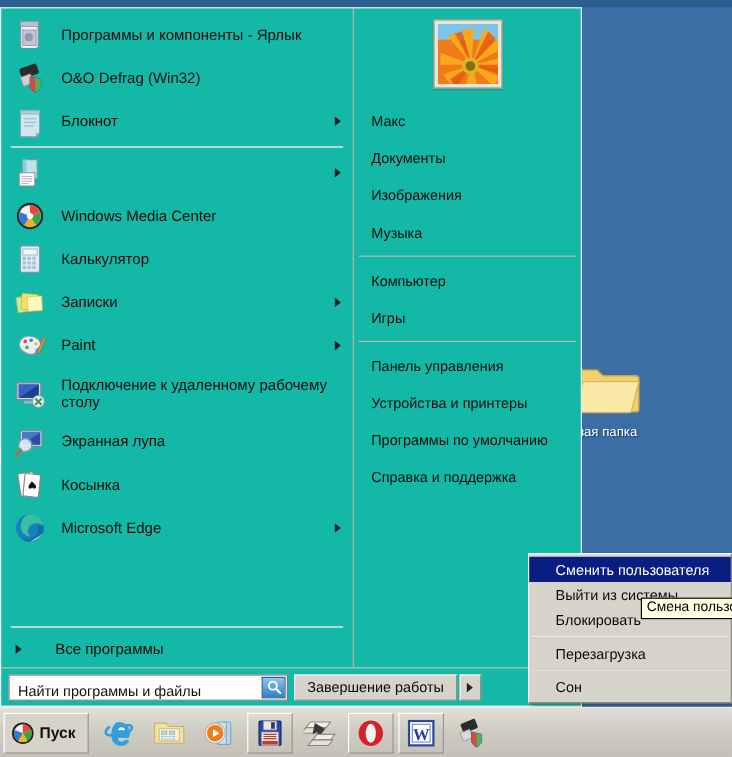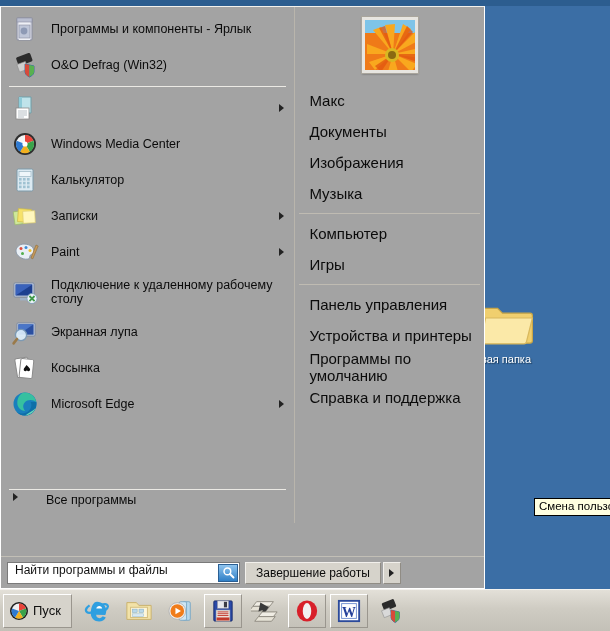--- a/index.html
+++ b/index.html
@@ -24,26 +24,25 @@
   #desk-folder .flabel {
     color: #ffffff; font-size: 11px;
     text-shadow: 1px 1px 1px #1b3c5c;
     margin-top: 1px; white-space: nowrap;
   }
   
   #startmenu {
     position: absolute;
     left: 0px; top: 6px;
     width: 485px; height: 583px;
-    background: #a3a3a3;
+    background: #14b8a6;
     border: 1px solid #ffffff;
     border-top: 1px solid #f3f1ec;
     display: flex;
     flex-direction: column;
-    gap: 33px;
   }
   #sm-body { display: flex; flex: 1; min-height: 0; }
   
   #sm-left {
     width: 295px;
     border-right: 1px solid #b9b5ac;
     display: flex; flex-direction: column;
     padding-top: 4px;
   }
   #sm-progs { flex: 1; }
@@ -69,21 +68,21 @@
     border-left: 5px solid #222;
     border-top: 4px solid transparent;
     border-bottom: 4px solid transparent;
   }
   .sep {
     height: 1px; background: #bfbbb2;
     margin: 3px 8px 3px 8px;
     border-bottom: 1px solid #ebe9e4;
   }
   #allprogs {
-    display: flex; 
+    display: flex; align-items: center;
     height: 30px; padding-left: 12px;
   }
   #allprogs .arr2 {
     width: 0; height: 0;
     border-left: 5px solid #222;
     border-top: 4px solid transparent;
     border-bottom: 4px solid transparent;
     margin-right: 28px;
   }
   #allprogs .lbl { font-size: 12.5px; color: #0b0b0b; }
@@ -99,34 +98,34 @@
     border: 3px solid #e7e5e0;
     outline: 1px solid #a9a59c;
     box-shadow: 0 1px 2px rgba(0,0,0,.4);
     background: #ff8c1a;
     position: relative; overflow: hidden;
   }
   .ri {
     height: 31px; display: flex; align-items: center;
     padding-left: 14px; cursor: default;
   }
-  .ri .lbl { font-size: 15px; color: #0b0b0b; }
+  .ri .lbl { font-size: 12px; color: #0b0b0b; }
   .rsep { height: 1px; background: #bfbbb2; margin: 4px 4px 4px 4px; }
   
   #sm-bottom {
     height: 32px; flex: 0 0 32px;
     display: flex; align-items: center;
     border-top: 1px solid #c2bfb6;
     padding: 0 6px;
   }
   #searchbox {
     width: 233px; height: 22px;
     background: #ffffff;
     border: 1px solid #7a7a7a;
-    display: flex; align-items: flex-start;
+    display: flex; align-items: flex-end;
     position: relative;
   }
   #searchbox .ph {
     font-size: 12px; color: #111; padding-left: 7px;
   }
   #search-btn {
     position: absolute; right: 1px; top: 1px;
     width: 20px; height: 18px;
     background: linear-gradient(#8fc4ee,#2f7fc6);
     border: 1px solid #2a5f94;
@@ -197,21 +196,21 @@
   }
   #start-button {
     display: flex; align-items: center;
     height: 34px; padding: 0 10px 0 5px;
     border: 1px solid #ffffff;
     border-right-color: #9a968e; border-bottom-color: #9a968e;
     background: #d6d3cb;
     margin-right: 6px;
   }
   #start-button .stxt {
-    font-size: 13px; font-weight: normal; color: #101010;
+    font-size: 13px; font-weight: bold; color: #101010;
     margin-left: 4px;
   }
   .tb-item {
     width: 38px; height: 34px;
     display: flex; align-items: center; justify-content: center;
     margin-right: 4px;
   }
   .tb-item.framed {
     border: 1px solid #ffffff;
     border-right-color: #9a968e; border-bottom-color: #9a968e;
@@ -261,20 +260,36 @@
                 <rect x="6" y="4" width="15" height="9" rx="1.5" transform="rotate(-20 13 9)" fill="#2b2b2b"></rect>
                 <rect x="7" y="12" width="9" height="8" transform="rotate(-20 11 16)" fill="#cfcfcf" stroke="#8f8f8f" stroke-width=".6"></rect>
                 <path d="M14 13 l9 2 v6 c0 3 -4.5 5 -4.5 5 s-4.5 -2 -4.5 -5 z" fill="#3f87d6" stroke="#2b5f99" stroke-width=".8"></path>
                 <path d="M14 13 l4.5 1 v12 s-4.5 -2 -4.5 -5 z" fill="#d84a3a"></path>
                 <path d="M18.5 14 l4.5 1 v6 c0 2 -2.2 3.6 -4.5 4.8 z" fill="#58b14f"></path>
               </svg>
             </span>
             <span class="lbl">O&amp;O Defrag (Win32)</span>
           </div>
 
+          <div class="mi">
+            <span class="ico">
+              <svg width="28" height="28" viewBox="0 0 28 28">
+                <path d="M6 5 h16 v19 l-3 3 h-13 z" fill="#cfe6ee" stroke="#7fa5b3"></path>
+                <path d="M6 5 h16 v3 h-16 z" fill="#a7cfdd" stroke="#7fa5b3" stroke-width=".5"></path>
+                <g stroke="#8fb3c0" stroke-width=".8">
+                  <line x1="9" y1="12" x2="19" y2="12"></line>
+                  <line x1="9" y1="15" x2="19" y2="15"></line>
+                  <line x1="9" y1="18" x2="17" y2="18"></line>
+                </g>
+                <path d="M19 24 h3 l-3 3 z" fill="#8fb3c0"></path>
+              </svg>
+            </span>
+            <span class="lbl">Блокнот</span>
+            <span class="arr"></span>
+          </div>
 
           <div class="sep"></div>
 
           <div class="mi">
             <span class="ico">
               <svg width="28" height="28" viewBox="0 0 28 28">
                 <path d="M8 3 h12 v16 h-12 z" fill="#bfe3ea" stroke="#6f9fa9"></path>
                 <path d="M8 3 h3 v16 h-3 z" fill="#8fcbd8"></path>
                 <rect x="5" y="14" width="13" height="11" fill="#ffffff" stroke="#8a8a8a" stroke-width=".8"></rect>
                 <g stroke="#9aa3ad" stroke-width=".7">
@@ -494,20 +509,39 @@
         <div id="shutdown-btn">
           <span>Завершение работы</span>
         </div>
         <div id="shutdown-arrow">
           <i></i>
         </div>
       </div>
     </div>
   </div>
 
+  <div id="ctxmenu">
+    <div class="cmi sel">
+      <span>Сменить пользователя</span>
+    </div>
+    <div class="cmi">
+      <span>Выйти из системы</span>
+    </div>
+    <div class="cmi">
+      <span>Блокировать</span>
+    </div>
+    <div class="csep"></div>
+    <div class="cmi">
+      <span>Перезагрузка</span>
+    </div>
+    <div class="csep"></div>
+    <div class="cmi">
+      <span>Сон</span>
+    </div>
+  </div>
 
   <div id="tooltip">Смена пользов</div>
 
   <div id="taskbar">
     <div id="start-button">
       <svg width="20" height="20" viewBox="0 0 20 20">
         <circle cx="10" cy="10" r="9" fill="#1f1f1f"></circle>
         <circle cx="10" cy="10" r="7.4" fill="#f0f0f0"></circle>
         <path d="M10 2.6 a7.4 7.4 0 0 1 6.9 4.8 l-6.9 2.6 z" fill="#e8443a"></path>
         <path d="M16.9 7.4 a7.4 7.4 0 0 1 -3 9 l-3.9 -6.4 z" fill="#3aa34a"></path>

